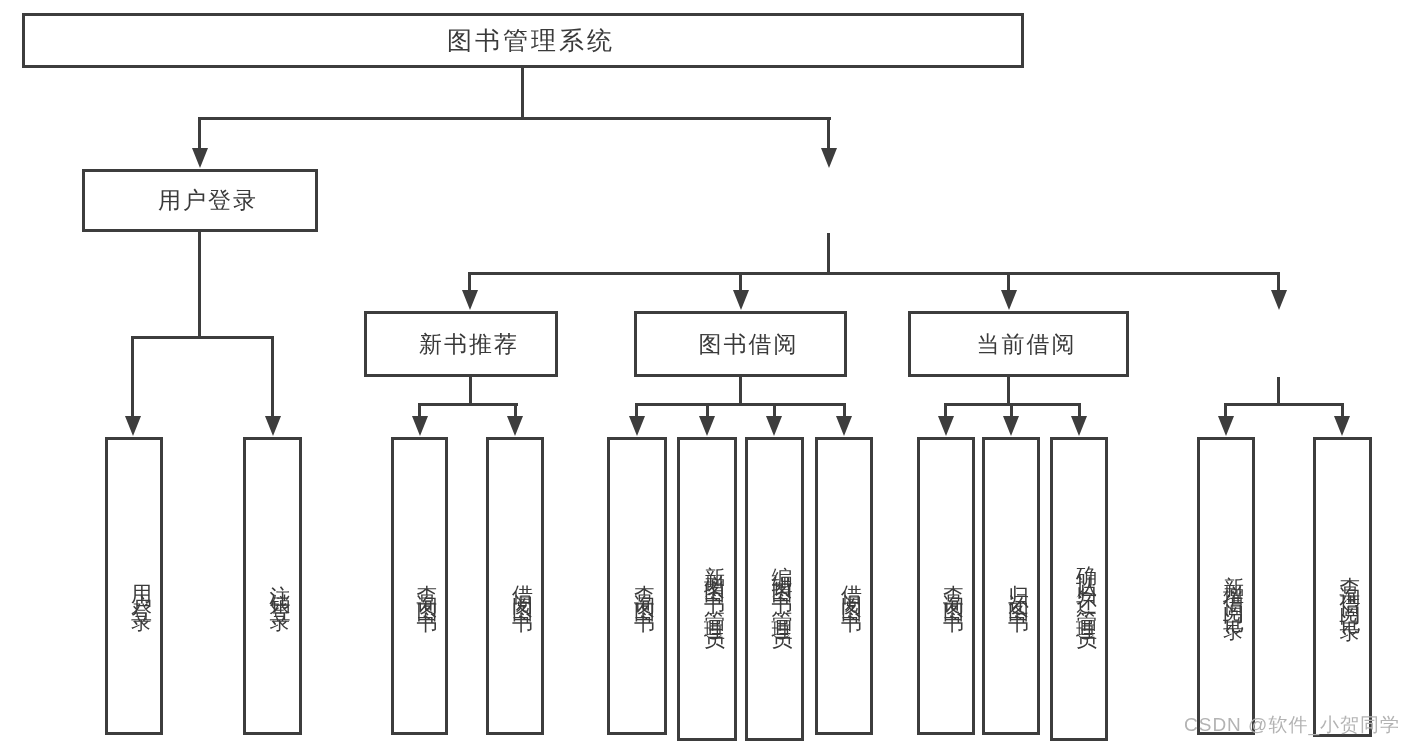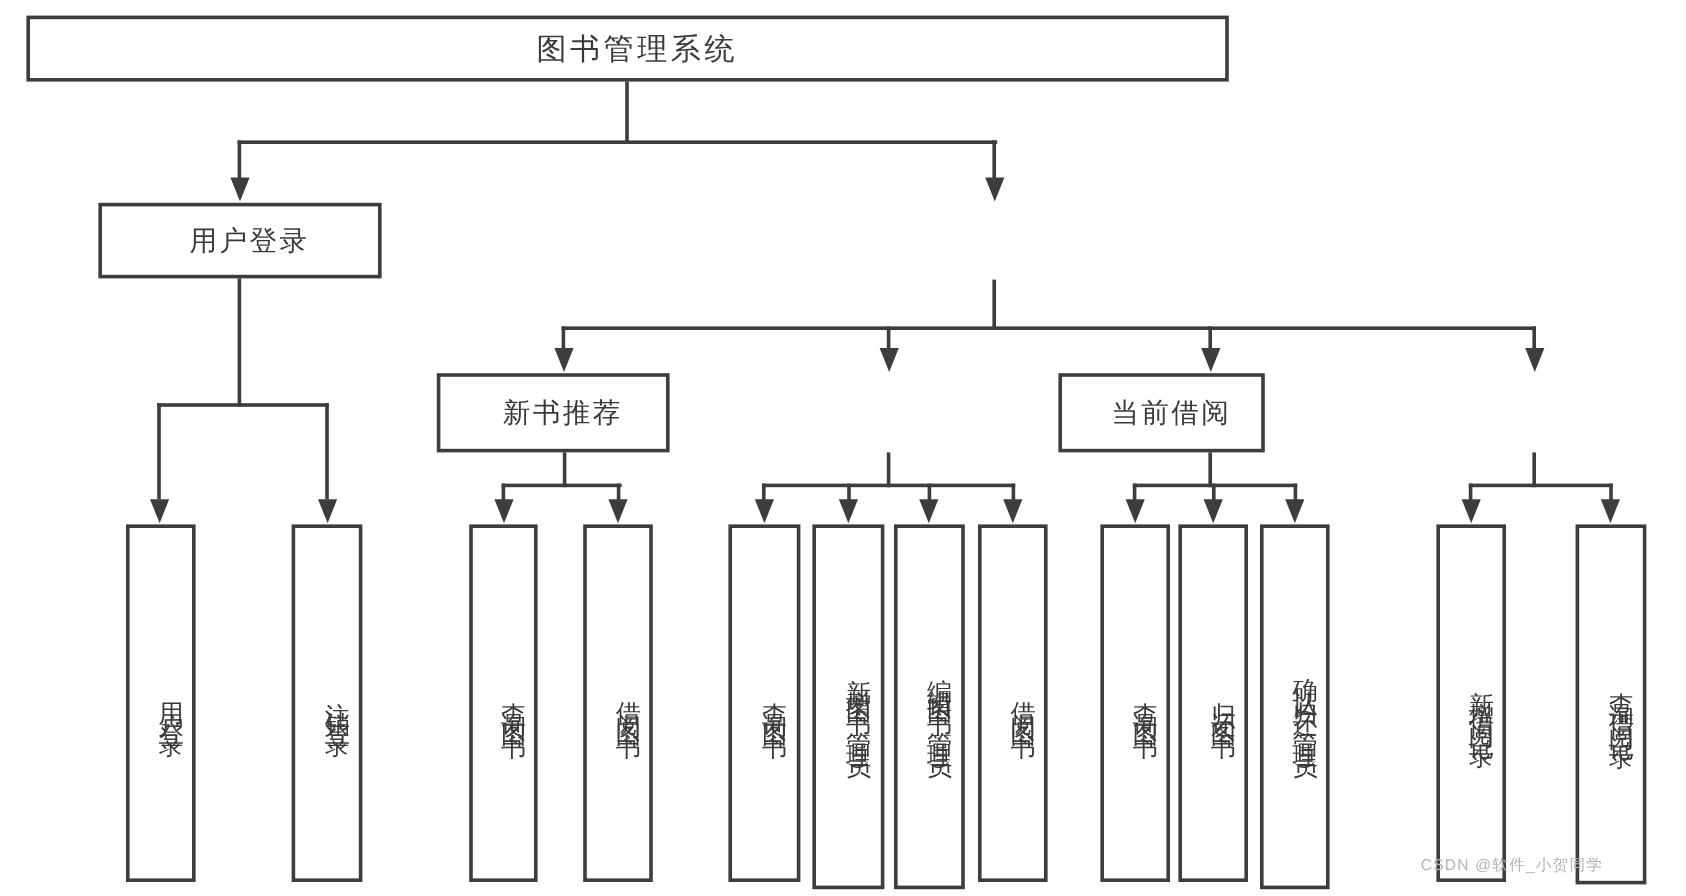--- a/index.html
+++ b/index.html
@@ -49,21 +49,21 @@
     width: 0;
     height: 0;
     border-left: 8px solid transparent;
     border-right: 8px solid transparent;
     border-top: 20px solid var(--line, #3d3d3d);
   }
   .watermark {
     position: absolute;
     left: 1184px;
     top: 712px;
-    font-size: 13px;
+    font-size: 19px;
     letter-spacing: 1px;
     color: var(--wm, #b3b3b3);
     white-space: nowrap;
     text-align: right;
   }
 </style>
 </head>
 <body>
 
 <div class="canvas">
@@ -97,21 +97,24 @@
   <div class="line" style="left:739px; top:272px; width:3px; height:20px;"></div>
   <div class="arrowhead" style="left:733px; top:290px;"></div>
   <div class="line" style="left:1007px; top:272px; width:3px; height:20px;"></div>
   <div class="arrowhead" style="left:1001px; top:290px;"></div>
   <div class="line" style="left:1277px; top:272px; width:3px; height:20px;"></div>
   <div class="arrowhead" style="left:1271px; top:290px;"></div>
 
   <div class="box" style="left:364px; top:311px; width:194px; height:66px;">
     <span class="hlabel">新书推荐</span>
   </div>
-  <div class="box" style="left:882px; top:311px; width:172px; height:66px;">
+  <div class="box" style="left:634px; top:311px; width:213px; height:66px;">
+    <span class="hlabel">图书借阅</span>
+  </div>
+  <div class="box" style="left:908px; top:311px; width:221px; height:66px;">
     <span class="hlabel">当前借阅</span>
   </div>
 
   <div class="line" style="left:469px; top:377px; width:3px; height:29px;"></div>
   <div class="line" style="left:418px; top:403px; width:100px; height:3px;"></div>
   <div class="line" style="left:418px; top:403px; width:3px; height:14px;"></div>
   <div class="arrowhead" style="left:412px; top:416px;"></div>
   <div class="line" style="left:514px; top:403px; width:3px; height:14px;"></div>
   <div class="arrowhead" style="left:507px; top:416px;"></div>
 

